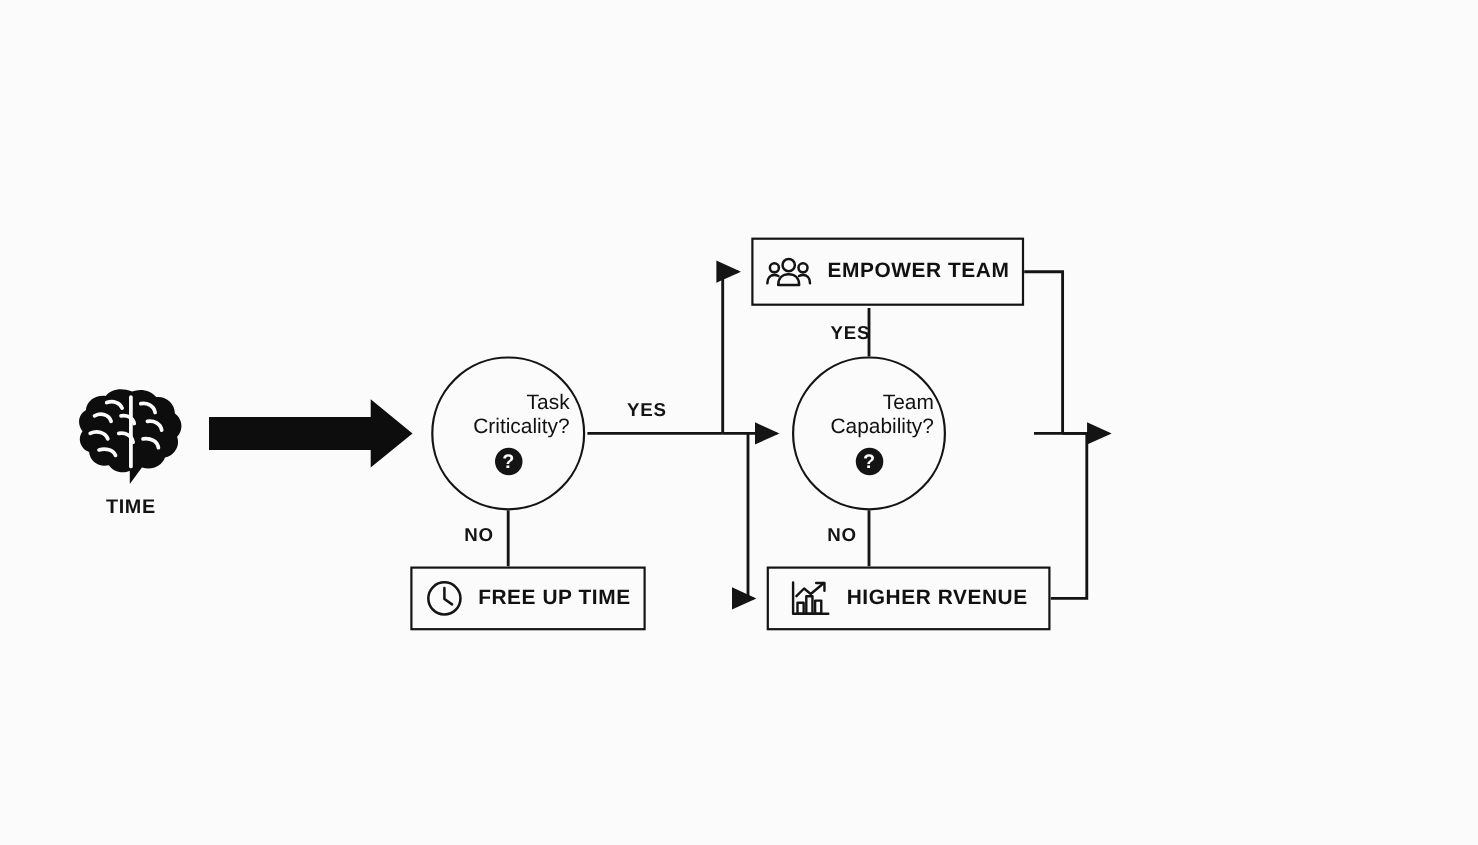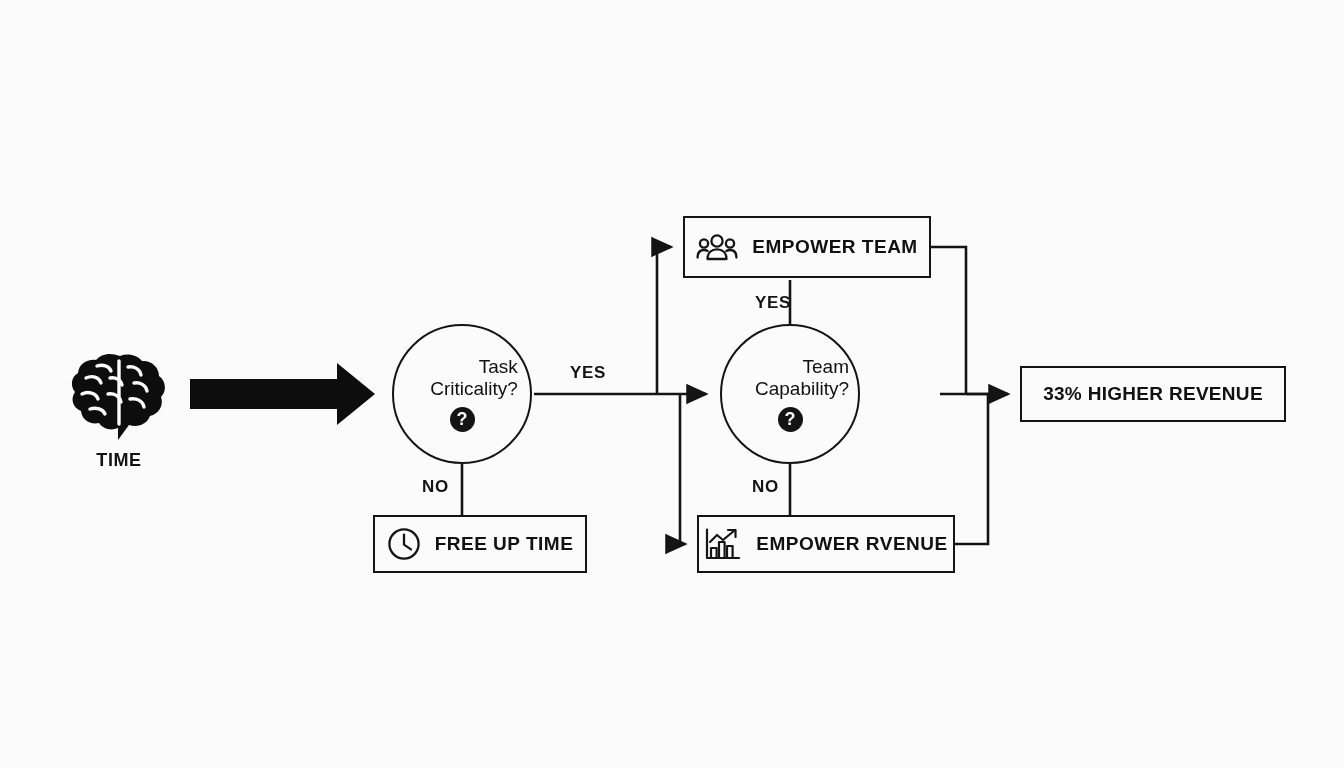--- a/index.html
+++ b/index.html
@@ -266,26 +266,23 @@
       <svg class="box-icon" width="38" height="34" viewBox="0 0 38 34">
         <g stroke="#141414" stroke-width="2.2" fill="none" stroke-linecap="round" stroke-linejoin="round">
           <path d="M3 2.5 L3 31 L35 31"></path>
           <rect x="7" y="21" width="5.6" height="10"></rect>
           <rect x="15" y="15" width="5.6" height="16"></rect>
           <rect x="23" y="19" width="5.6" height="12"></rect>
           <path d="M6 15 L13 8 L19 13 L31 3"></path>
           <path d="M24 3 L31.5 3 L31.5 10"></path>
         </g>
       </svg>
-      <span class="outcome-label">EMPOWER RVENUE</span>
-    </div>
-
-    <div id="box-revenue-result" class="outcome-box">
-      <span class="outcome-label">33% HIGHER REVENUE</span>
-    </div>
+      <span class="outcome-label">HIGHER RVENUE</span>
+    </div>
+
 
     <div id="edge-label-yes-1" class="edge-label">YES</div>
     <div id="edge-label-no-1" class="edge-label">NO</div>
     <div id="edge-label-yes-2" class="edge-label">YES</div>
     <div id="edge-label-no-2" class="edge-label">NO</div>
 
   </div>
 </div>
 
 </body></html>

